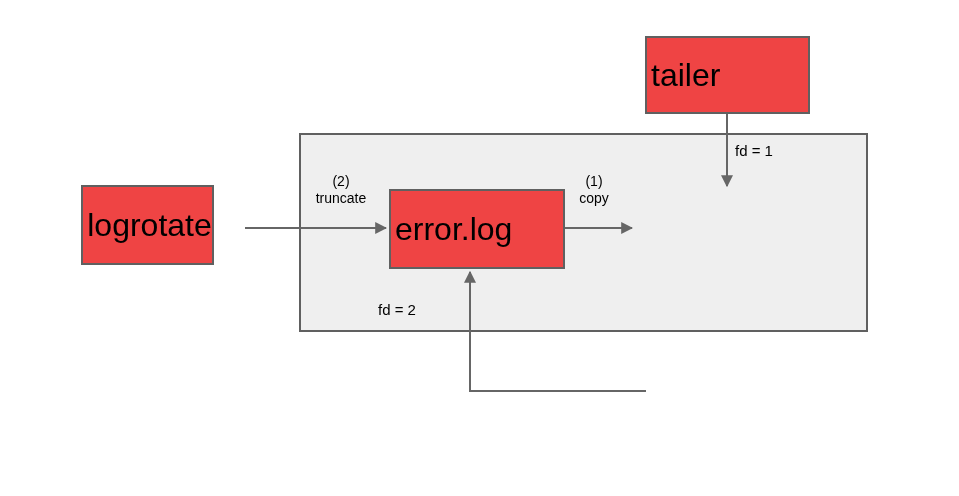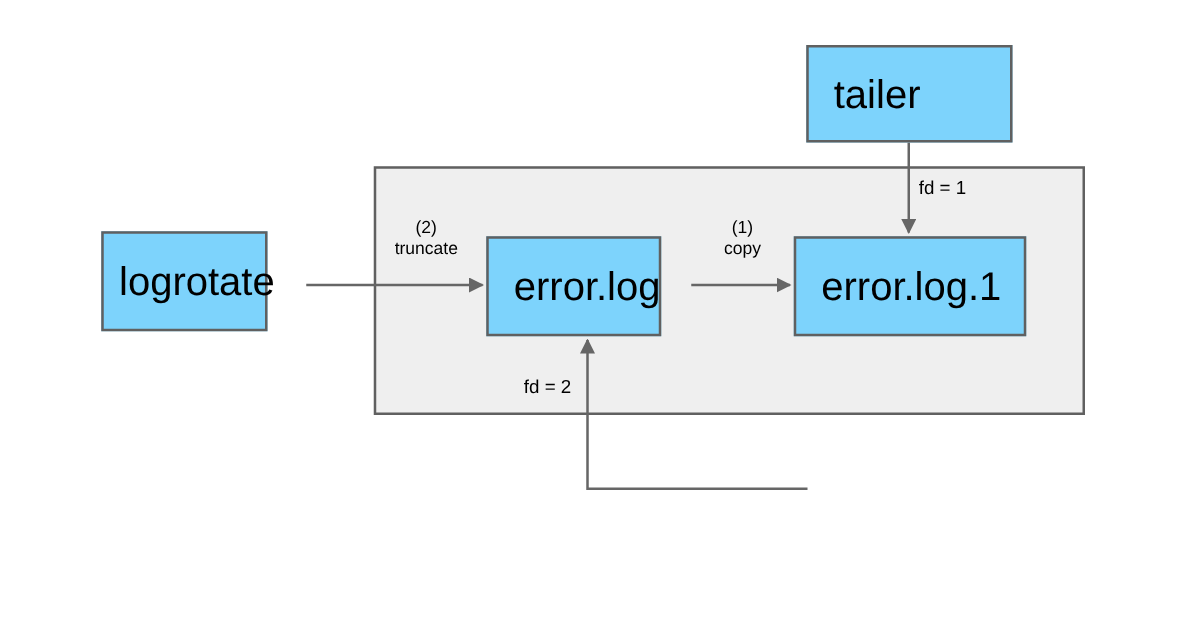--- a/index.html
+++ b/index.html
@@ -28,50 +28,50 @@
   .arrow-layer {
     position: absolute;
     left: 0;
     top: 0;
     width: 959px;
     height: 496px;
     pointer-events: none;
   }
   .node {
     position: absolute;
-    background: #7dd3fc;
+    background: #ef4444;
     border: 2px solid #606060;
     box-sizing: border-box;
     display: flex;
     align-items: center;
-    padding-left: 20px;
+    padding-left: 4px;
     font-size: 32px;
     color: #000000;
     white-space: nowrap;
   }
   .node-tailer      { left: 645px; top: 36px;  width: 165px; height: 78px; }
   .node-logrotate   { left: 81px;  top: 185px; width: 133px; height: 80px; justify-content: center; }
-  .node-errorlog    { left: 389px; top: 189px; width: 140px; height: 80px; }
+  .node-errorlog    { left: 389px; top: 189px; width: 176px; height: 80px; }
   .node-errorlog1   { left: 635px; top: 189px; width: 186px; height: 80px; }
   .node-appender    { left: 645px; top: 351px; width: 165px; height: 80px; }
   .edge-label {
     position: absolute;
     font-size: 14px;
     color: #000000;
     white-space: nowrap;
   }
   .edge-label.two-line {
     text-align: center;
     line-height: 17px;
     white-space: normal;
   }
   .label-truncate { left: 291px; top: 173px; width: 100px; }
   .label-copy     { left: 544px; top: 173px; width: 100px; }
   .label-fd1      { left: 735px; top: 142px; font-size: 15px; text-align: right; }
-  .label-fd2      { left: 378px; top: 301px; width: 79px; text-align: right; font-size: 15px; }
+  .label-fd2      { left: 378px; top: 301px; width: 79px; text-align: left; font-size: 15px; }
 </style>
 </head>
 <body>
 
 <div class="canvas">
 
   <div class="group"></div>
 
   <svg class="arrow-layer" viewBox="0 0 959 496" xmlns="http://www.w3.org/2000/svg">
     <defs>
@@ -91,23 +91,20 @@
 
   <div class="node node-tailer">
     <span>tailer</span>
   </div>
   <div class="node node-logrotate">
     <span>logrotate</span>
   </div>
   <div class="node node-errorlog">
     <span>error.log</span>
   </div>
-  <div class="node node-errorlog1">
-    <span>error.log.1</span>
-  </div>
 
   <div class="edge-label two-line label-truncate">
     <div>(2)</div>
     <div>truncate</div>
   </div>
   <div class="edge-label two-line label-copy">
     <div>(1)</div>
     <div>copy</div>
   </div>
   <div class="edge-label label-fd1">fd = 1</div>

